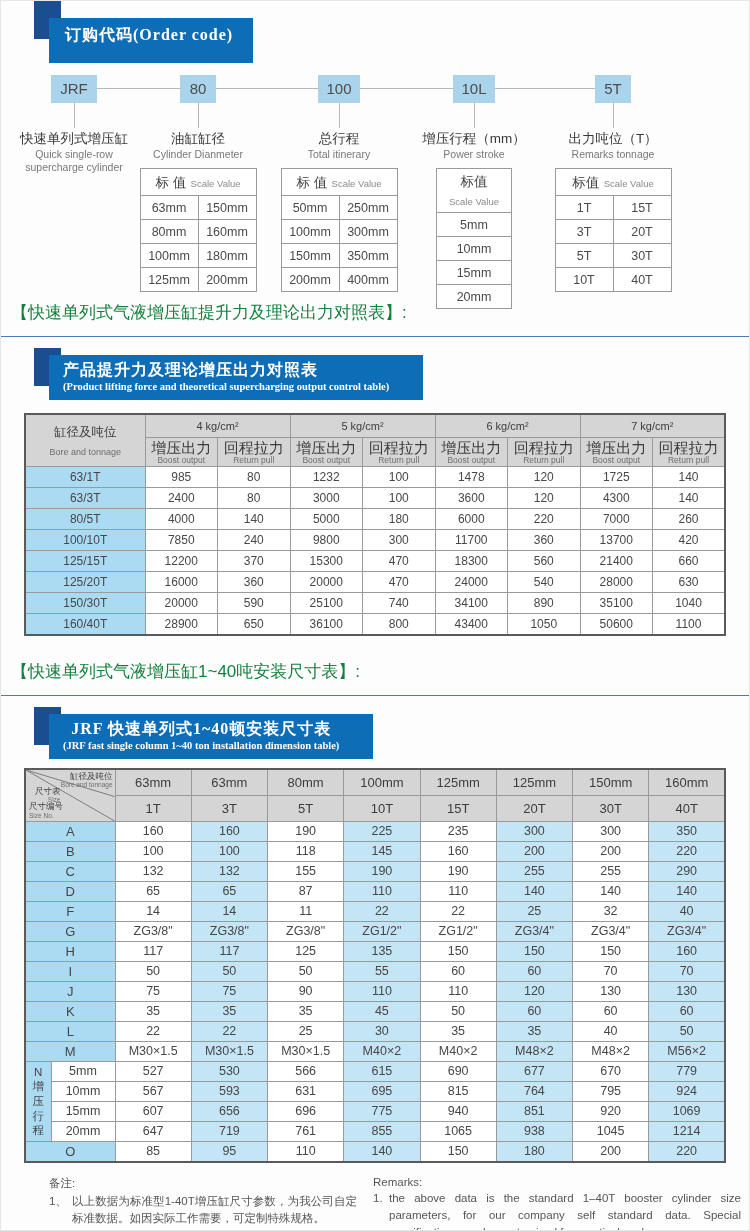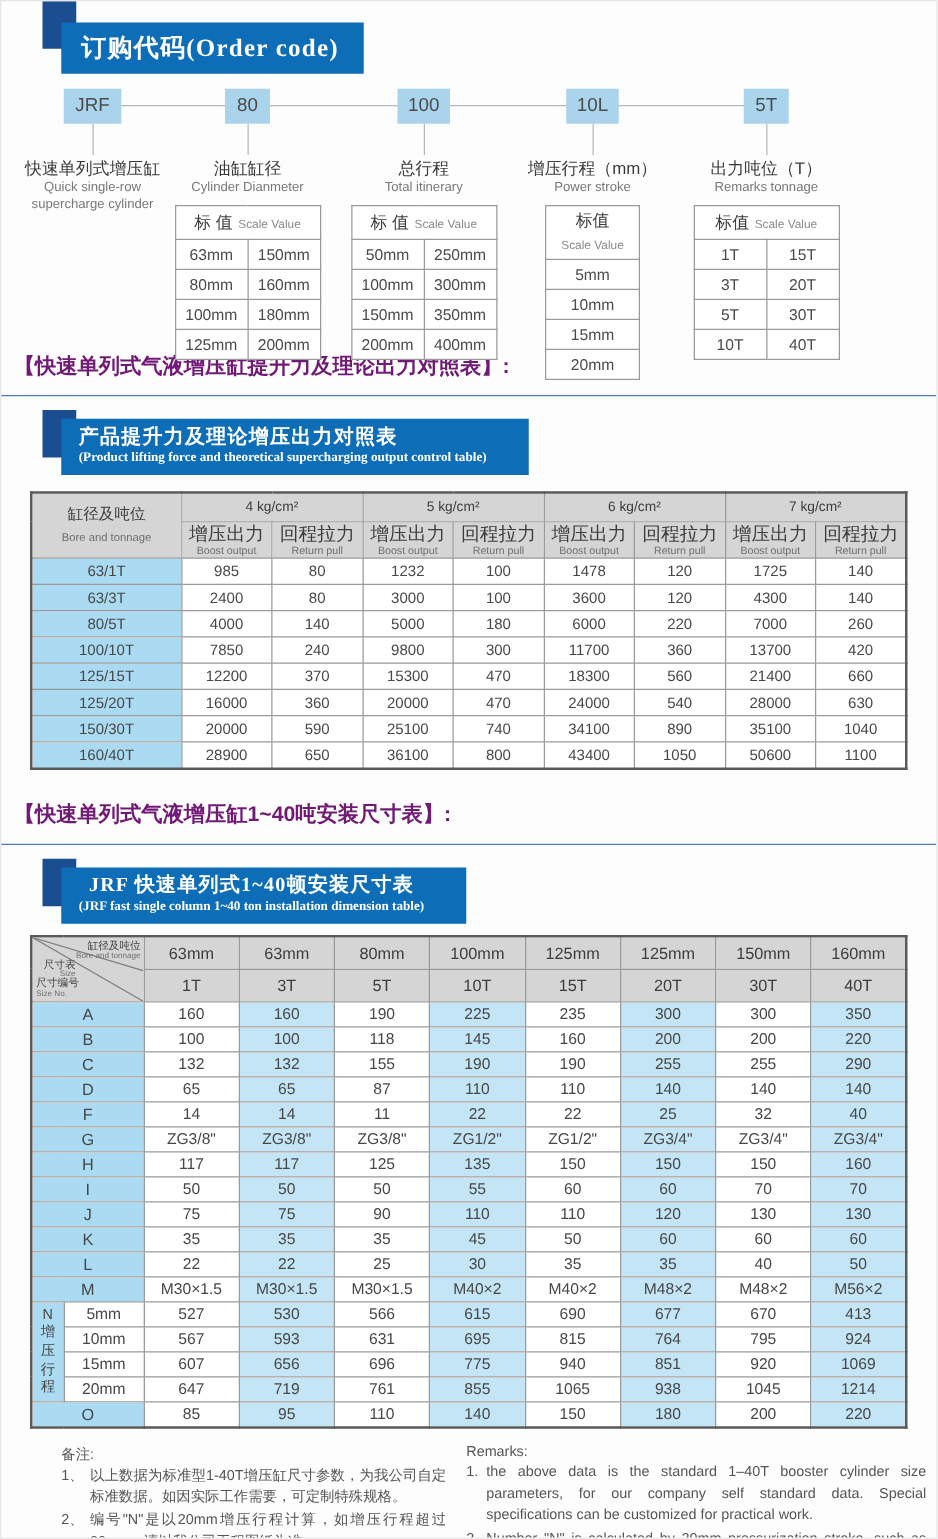--- a/index.html
+++ b/index.html
@@ -3,21 +3,21 @@
 <meta charset="utf-8">
 <style>
   html,body{margin:0;padding:0;background:#f0f0f0;font-family:"Liberation Sans",sans-serif;color:#333;}
   .page{width:750px;height:1231px;margin:0 auto;background:#fdfdfd;position:relative;overflow:hidden;border:1px solid #e6e6e6;box-sizing:border-box;}
 
   
   .banner{position:relative;margin-left:33px;}
   .b-sq{position:absolute;left:0;top:0;width:27px;height:38px;background:#1a4e90;}
   .b-bar{position:relative;display:inline-block;margin-left:15px;margin-top:7px;background:#0d6db6;color:#fff;
          font-family:"Liberation Serif",serif;font-weight:bold;}
-  .b-bar.one{font-size:20px;padding:7px 20px 7px 16px;letter-spacing:1px;}
+  .b-bar.one{font-size:16px;padding:7px 20px 17px 16px;letter-spacing:1px;}
   .b-bar.two{padding:5px 34px 6px 14px;}
   .b-title{font-size:16px;letter-spacing:1px;line-height:1.25;display:block;}
   .b-sub{font-size:10.5px;letter-spacing:0;line-height:1.3;display:block;font-weight:bold;}
   .b-bar.centered{text-align:center;}
 
   
   .flow{position:relative;height:202px;margin-top:4px;}
   .flow-line{position:absolute;top:21px;left:73px;width:539px;height:1px;background:#b7b7b7;}
   .fcol{position:absolute;top:8px;width:130px;text-align:center;}
   .fcol.c1{left:8px;}  .fcol.c2{left:132px;} .fcol.c3{left:273px;} .fcol.c4{left:408px;} .fcol.c5{left:547px;}
@@ -28,21 +28,21 @@
   .flabel-en{font-size:10.5px;color:#787878;line-height:1.25;margin-top:1px;}
   .ftable{margin:7px auto 0;border-collapse:collapse;background:#fff;}
   .ftable th,.ftable td{border:1px solid #9a9a9a;font-weight:normal;text-align:center;}
   .ftable td{height:23px;font-size:12.5px;color:#4a4a4a;padding:0 5px;min-width:47px;}
   .ftable th{padding:3px 4px;height:20px;}
   .hv{font-size:13.5px;color:#3c3c3c;}
   .sv{font-size:9.5px;color:#8a8a8a;}
   .ftable.narrow td{min-width:64px;}
 
   
-  .sect{margin:16px 0 0 10px;font-size:17px;font-weight:bold;color:#701a75;}
+  .sect{margin:32px 0 0 10px;font-size:17px;font-weight:normal;color:#15803d;}
   .sect.s2{margin-top:24px;}
   .rule{height:1px;background:#4a7cb8;margin-top:12px;}
 
   
   .big{border-collapse:collapse;margin:13px auto 0;width:702px;background:#fff;border:2px solid #5a5a5a;table-layout:fixed;}
   .big th,.big td{border:1px solid #9a9a9a;text-align:center;overflow:hidden;}
   .big thead th{background:#d5d5d5;font-weight:normal;}
   .big td{height:18px;font-size:12px;color:#474747;padding:1px 2px;}
   col.c-lblF{width:120px;background:#abdbf3;}
   .pr-h{font-size:11px;color:#3c3c3c;height:20px;}
@@ -599,21 +599,21 @@
         <tr>
           <td class="vlab" rowspan="4">N增压行程</td>
           <td class="sub">5mm</td>
           <td>527</td>
           <td>530</td>
           <td>566</td>
           <td>615</td>
           <td>690</td>
           <td>677</td>
           <td>670</td>
-          <td>413</td>
+          <td>779</td>
         </tr>
         <tr>
           <td class="sub">10mm</td>
           <td>567</td>
           <td>593</td>
           <td>631</td>
           <td>695</td>
           <td>815</td>
           <td>764</td>
           <td>795</td>

